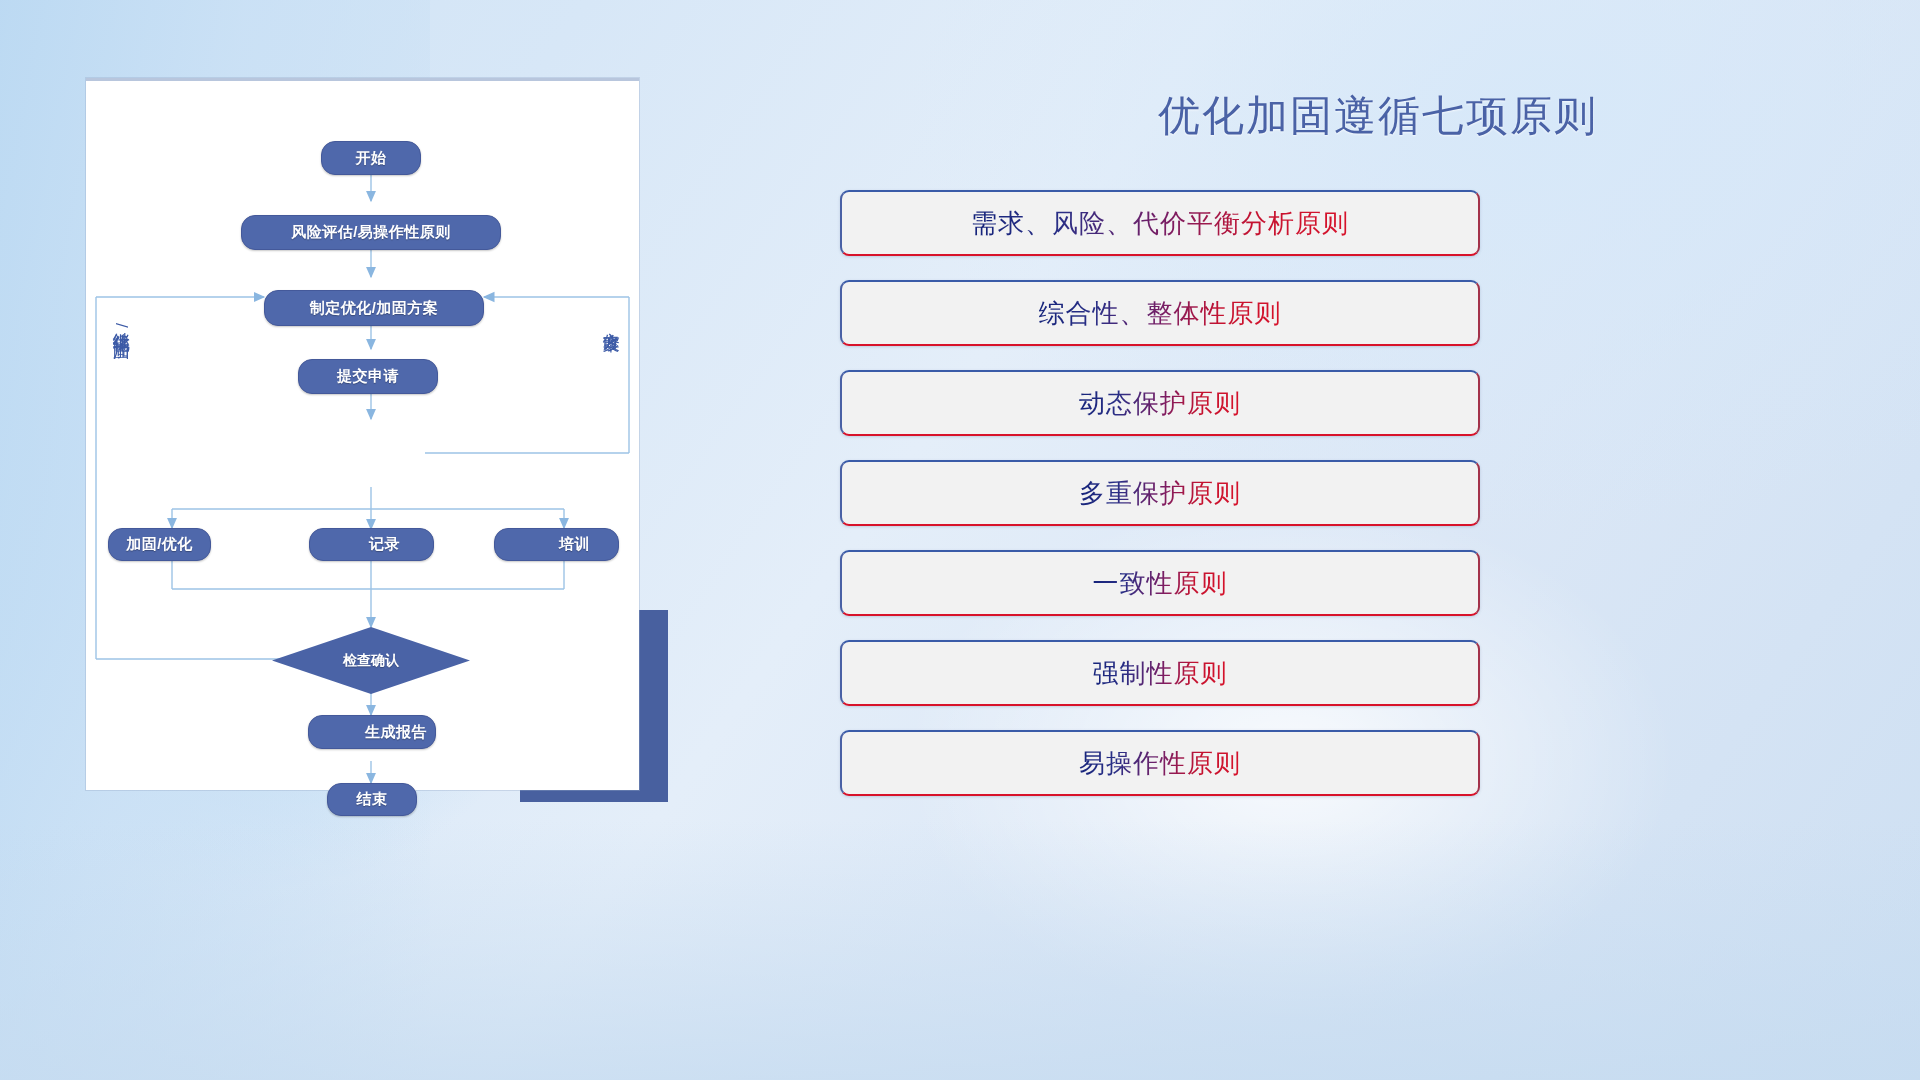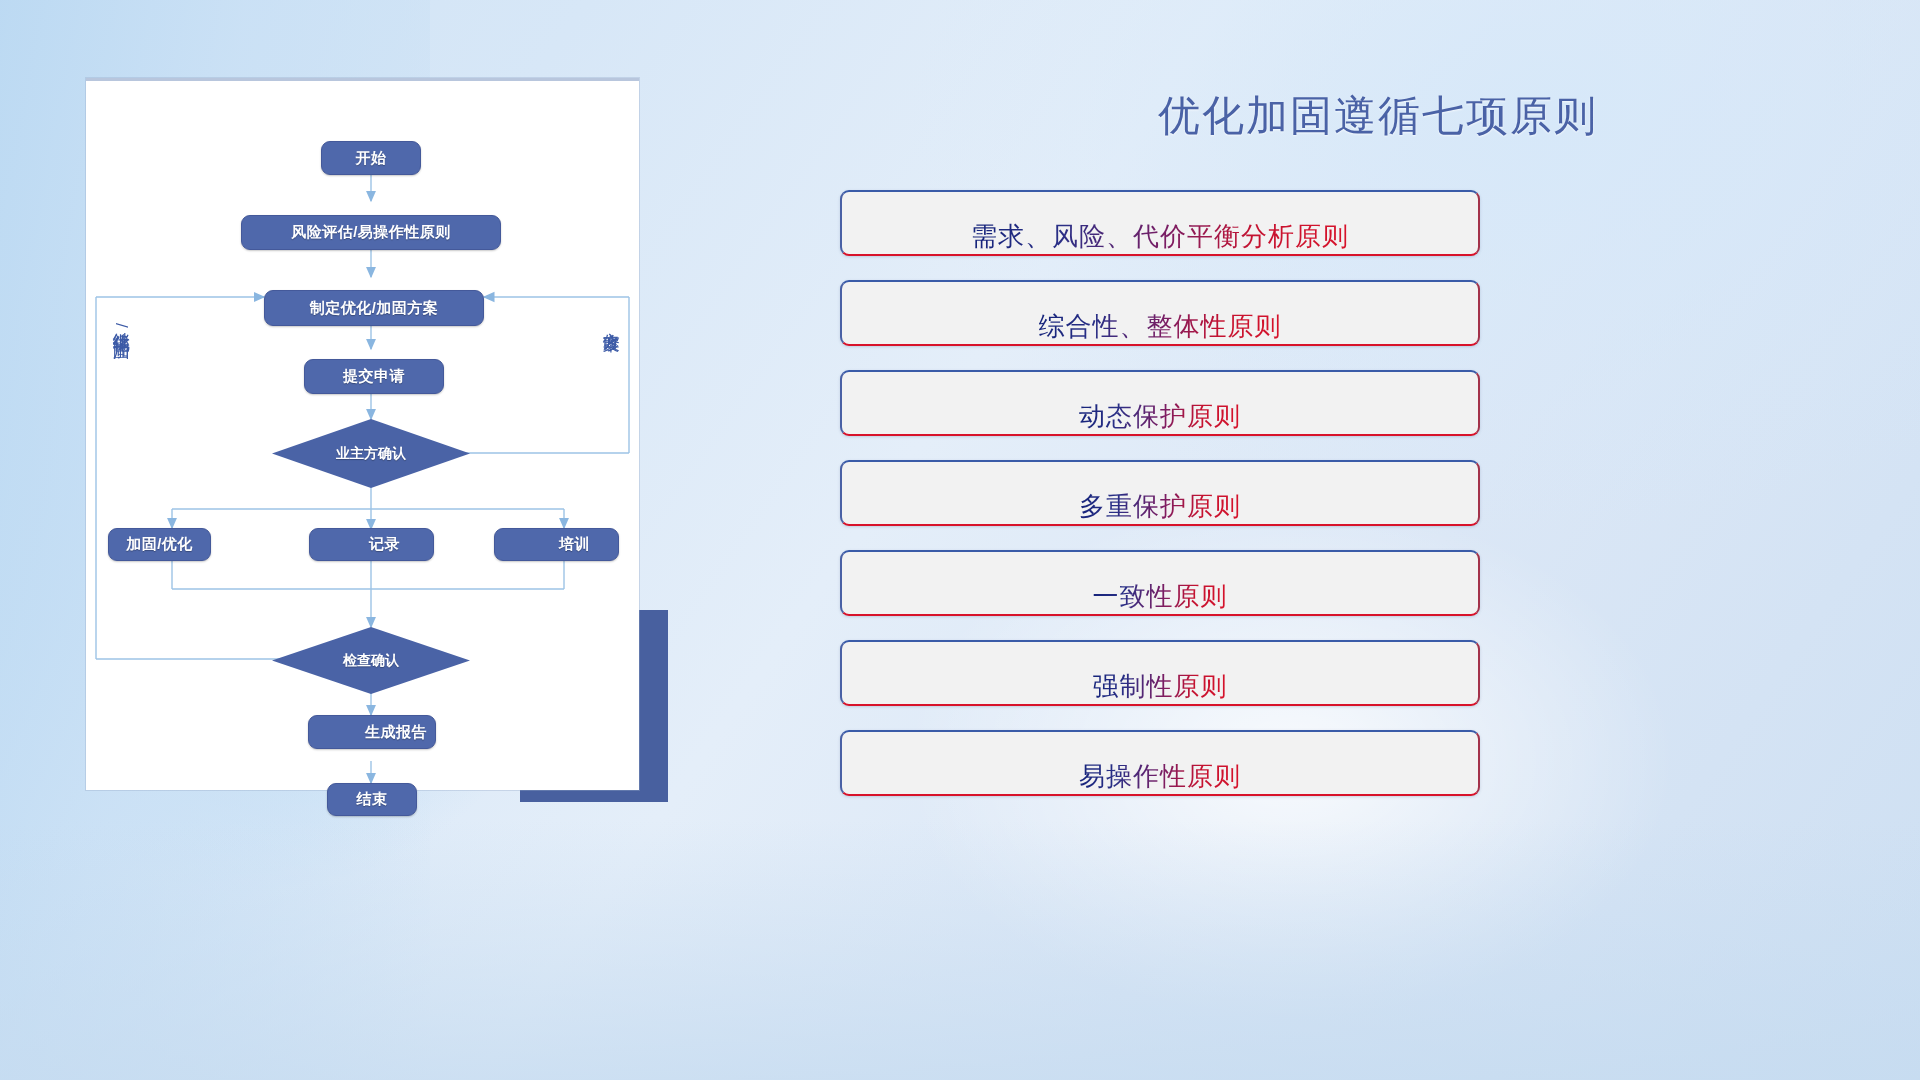--- a/index.html
+++ b/index.html
@@ -39,21 +39,21 @@
 
   .node{
     position:absolute;
     display:flex; align-items:center; justify-content:center;
     color:#ffffff; font-weight:bold; letter-spacing:.5px;
     text-shadow:0 1px 1px rgba(0,0,0,.28);
   }
   .rectnode{
     background:#4f68ab;
     border:1px solid #44599a;
-    border-radius:9px;
+    border-radius:14px;
     font-size:15px;
     box-shadow:0 1px 2px rgba(0,0,0,.22);
   }
   .diamond-wrap{ position:absolute; }
   .diamond-wrap svg{ position:absolute; left:0; top:0; }
   .diamond-label{
     position:absolute; left:0; top:0; width:100%; height:100%;
     display:flex; align-items:center; justify-content:center;
     color:#fff; font-weight:bold; font-size:14px;
     text-shadow:0 1px 1px rgba(0,0,0,.28);
@@ -83,21 +83,21 @@
     margin:0 0 24px 0;
     height:66px;
     width:640px;
     margin-left:4px;
     background:#f2f2f2;
     border-radius:9px;
     border-top:2px solid #3a5ba8;
     border-left:2px solid #4a61a5;
     border-right:2px solid #a3324a;
     border-bottom:2.5px solid #d8122a;
-    display:flex; align-items:flex-end; justify-content:center;
+    display:flex; align-items:center; justify-content:center;
     box-shadow:0 1px 3px rgba(70,90,130,.22);
   }
   .ptext{
     font-size:26px; font-weight:normal;
     background-image:linear-gradient(100deg,#14237a 0%,#2a2f86 24%,#7b1d63 52%,#c41230 74%,#d8122a 100%);
     -webkit-background-clip:text; background-clip:text;
     color:transparent; -webkit-text-fill-color:transparent;
     white-space:nowrap;
     letter-spacing:1px;
   }
@@ -160,32 +160,24 @@
     </div>
 
     <div class="node rectnode" style="left:155px;top:134px;width:260px;height:35px;">
       <span>风险评估/易操作性原则</span>
     </div>
 
     <div class="node rectnode" style="left:178px;top:209px;width:220px;height:36px;">
       <span>制定优化/加固方案</span>
     </div>
 
-    <div class="node rectnode" style="left:218px;top:278px;width:140px;height:35px;">
+    <div class="node rectnode" style="left:212px;top:278px;width:140px;height:35px;">
       <span>提交申请</span>
     </div>
 
-    <div class="diamond-wrap" style="left:186px;top:338px;width:198px;height:69px;">
-      <svg width="198" height="69">
-          <polygon points="99,0 198,34.5 99,69 0,34.5" fill="#4a63a6"></polygon>
-        </svg>
-      <div class="diamond-label">
-        <span>业主方确认</span>
-      </div>
-    </div>
 
     <div class="node rectnode" style="left:22px;top:447px;width:103px;height:33px;">
       <span>加固/优化</span>
     </div>
 
     <div class="node rectnode" style="left:223px;top:447px;width:125px;height:33px;padding-left:26px;">
       <span>记录</span>
     </div>
 
     <div class="node rectnode" style="left:408px;top:447px;width:125px;height:33px;padding-left:36px;">

